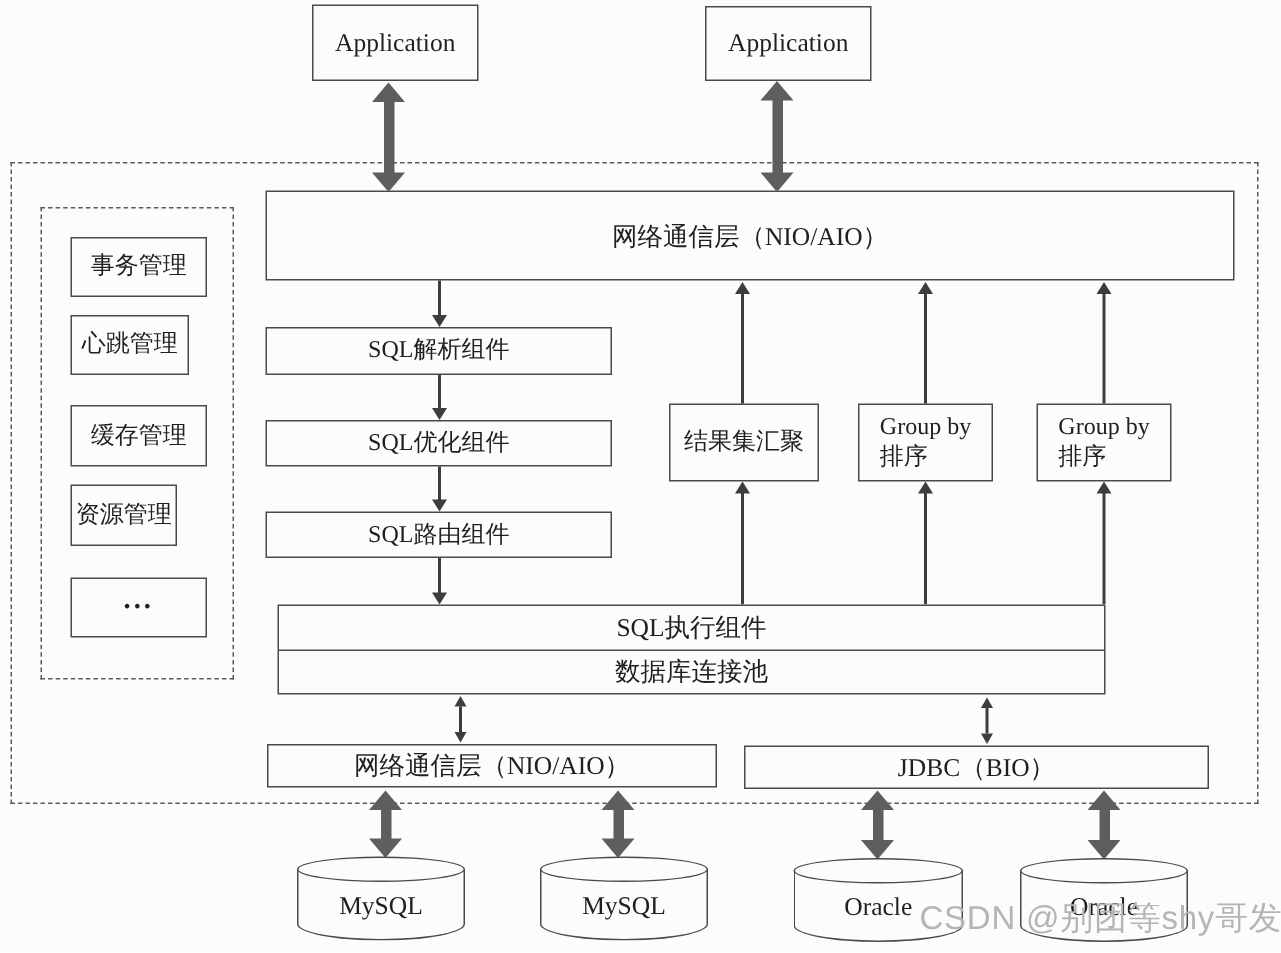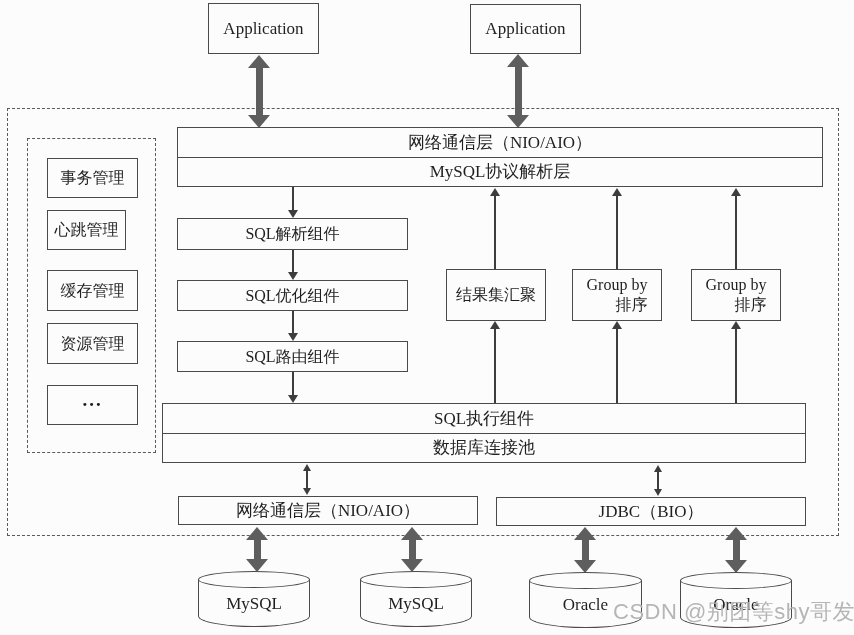--- a/index.html
+++ b/index.html
@@ -3,21 +3,21 @@
 <meta charset="utf-8">
 <style>
   html,body{margin:0;padding:0;background:#ffffff;}
   .stage{
     position:relative;width:854px;height:635px;background:#fcfcfc;
     font-family:"Liberation Serif","DejaVu Serif",serif;color:#1f1f1f;
     overflow:hidden;
   }
   .box{
     position:absolute;box-sizing:border-box;border:1.6px solid #4a4a4a;background:#fcfcfc;
-    display:flex;align-items:center;justify-content:center;text-align:right;
+    display:flex;align-items:center;justify-content:center;text-align:left;
     font-size:16px;line-height:1.25;
   }
   .dashed{
     position:absolute;box-sizing:border-box;border:1.6px dashed #5a5a5a;background:transparent;
   }
   .stack{
     position:absolute;box-sizing:border-box;border:1.6px solid #4a4a4a;background:#fcfcfc;
     display:flex;flex-direction:column;
   }
   .stack .row{
@@ -73,28 +73,27 @@
     <div class="cap bot"></div>
   </div>
 
   <div class="dashed" style="left:7px;top:108px;width:832px;height:428px"></div>
 
   <div class="dashed" style="left:27px;top:138px;width:129px;height:315px"></div>
 
   <div class="box" style="left:47px;top:158px;width:91px;height:40px">事务管理</div>
   <div class="box" style="left:47px;top:210px;width:79px;height:40px">心跳管理</div>
   <div class="box" style="left:47px;top:270px;width:91px;height:41px">缓存管理</div>
-  <div class="box" style="left:47px;top:323px;width:91px;height:41px">资源管理</div>
+  <div class="box" style="left:47px;top:323px;width:71px;height:41px">资源管理</div>
   <div class="box dots" style="left:47px;top:385px;width:91px;height:40px">
     <span>...</span>
   </div>
 
   <div class="stack" style="left:177px;top:127px;width:646px;height:60px">
     <div class="row">网络通信层（NIO/AIO）</div>
-    <div class="row">MySQL协议解析层</div>
   </div>
 
   <div class="box" style="left:177px;top:218px;width:231px;height:32px">SQL解析组件</div>
   <div class="box" style="left:177px;top:341px;width:231px;height:31px">SQL路由组件</div>
   <div class="box" style="left:177px;top:280px;width:231px;height:31px">SQL优化组件</div>
 
   <div class="tarrow down" style="left:287px;top:187px;height:31px">
     <div class="line"></div>
       <div class="head hdown"></div>
   </div>
@@ -144,21 +143,21 @@
   </div>
   <div class="tarrow up" style="left:611px;top:321px;height:82px">
     <div class="head hup"></div>
       <div class="line"></div>
   </div>
   <div class="tarrow up" style="left:730px;top:321px;height:82px">
     <div class="head hup"></div>
       <div class="line"></div>
   </div>
 
-  <div class="stack" style="left:162px;top:403px;width:644px;height:60px">
+  <div class="stack" style="left:185px;top:403px;width:552px;height:60px">
     <div class="row">SQL执行组件</div>
     <div class="row">数据库连接池</div>
   </div>
 
   <div class="tarrow dbl small" style="left:301px;top:464px;height:31px">
     <div class="head hup"></div>
       <div class="line"></div>
     <div class="head hdown"></div>
   </div>
   <div class="tarrow dbl small" style="left:652px;top:465px;height:31px">

